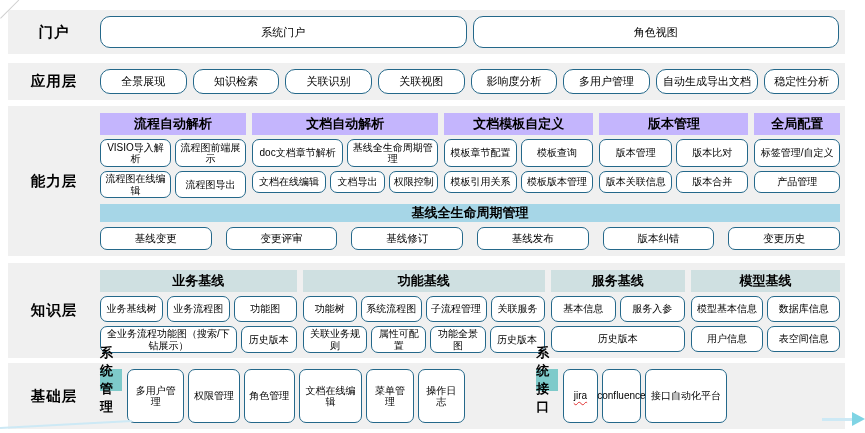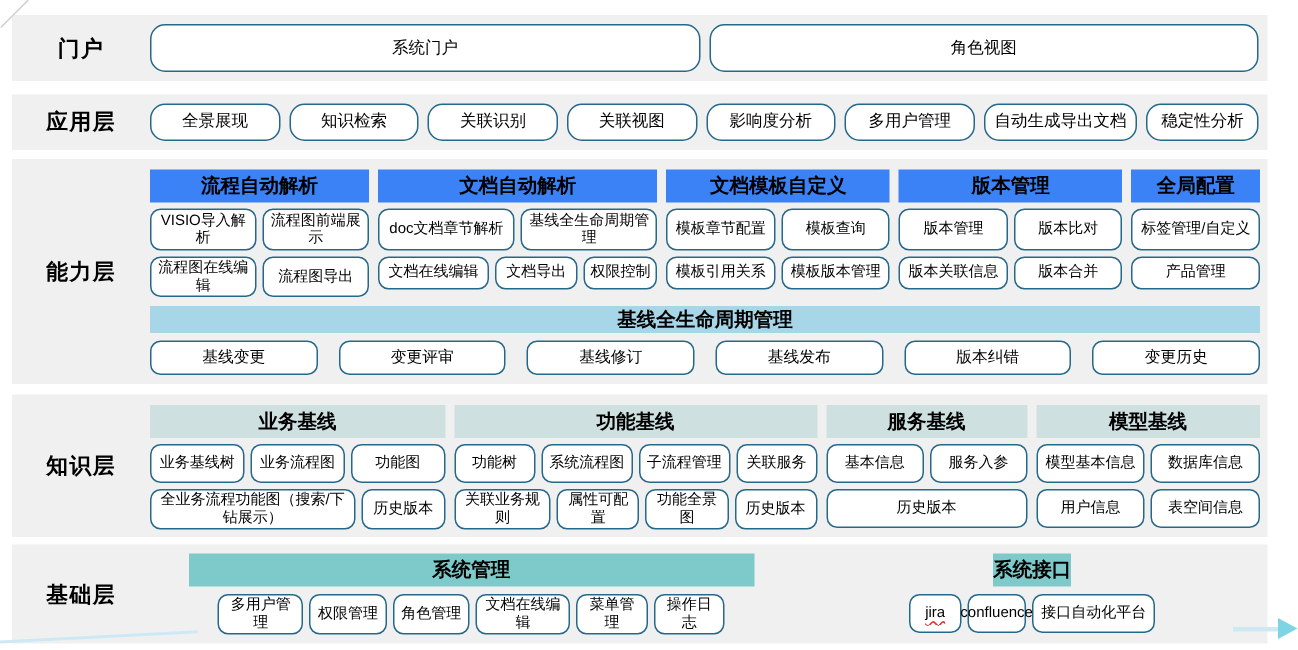--- a/index.html
+++ b/index.html
@@ -28,36 +28,36 @@
   .big{border-radius:10px;font-size:11px;}
   .hbtns{gap:6px;align-items:stretch;}
   .hbtns .btn{flex:1;}
   .col{flex-direction:column;padding:7px 5px 6px 0;}
   .groups{display:flex;gap:6px;align-items:stretch;}
   .group{display:flex;flex-direction:column;gap:4px;min-width:0;}
   .g-header{
     height:22px;flex:0 0 22px;display:flex;align-items:center;justify-content:center;
     font-weight:700;font-size:13px;
   }
-  .cap .g-header{background:#3b82f6;}
+  .cap .g-header{background:#c4b5fd;}
   .kn  .g-header{background:#cfe0e1;}
   .fnd .g-header{background:#7ecaca;}
   .btn-row{display:flex;gap:4px;align-items:stretch;}
   .btn-row .btn{flex:1;}
   .cap-r1 .btn{min-height:28px;}
   .cap-r2 .btn{min-height:22px;}
   .kn-r .btn{min-height:26px;}
   .banner{
     margin-top:6px;height:20px;background:#a6d6e7;display:flex;align-items:center;
     justify-content:center;font-weight:700;font-size:13px;
   }
   .banner-btns{display:flex;gap:14px;margin-top:5px;}
   .banner-btns .btn{flex:1;min-height:23px;font-size:10.5px;}
   .fnd-sections{display:flex;gap:8px;flex:1;}
-  .fnd-sec{display:flex;flex-direction:column;gap:5px;min-width:0;align-items:center;}
+  .fnd-sec{display:flex;flex-direction:row;gap:5px;min-width:0;}
   .fnd-sec .btn{min-height:26px;}
   .hdr-short{width:88%;}
   .squiggle{text-decoration:underline wavy #e03131 1px;text-underline-offset:2px;}
   
   .corner-fold{
     position:absolute;top:-13px;left:-13px;width:26px;height:26px;background:#ffffff;
     transform:rotate(45deg);border-right:1px solid #cfcfcf;z-index:5;
   }
   .bl-line{
     position:absolute;left:0;bottom:4px;width:132px;height:2px;background:#cde9f5;

